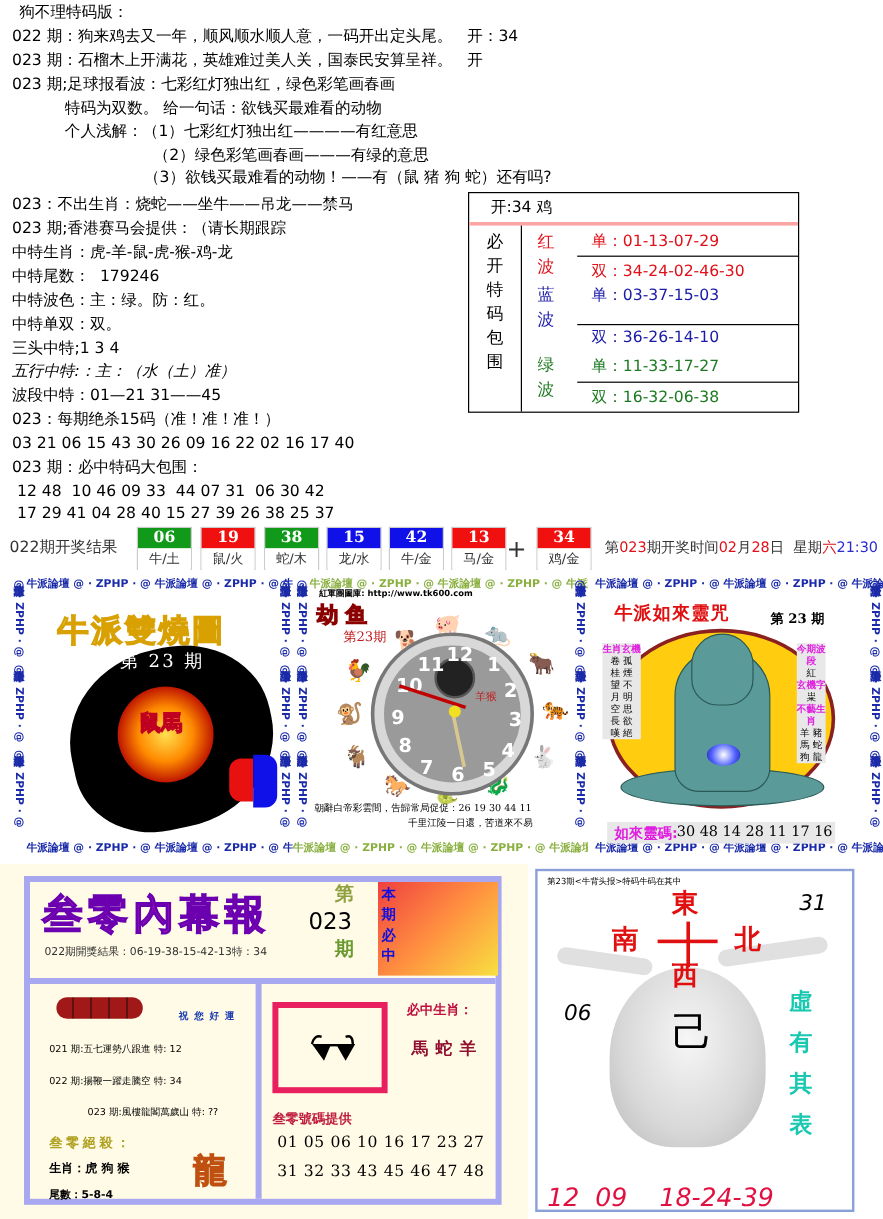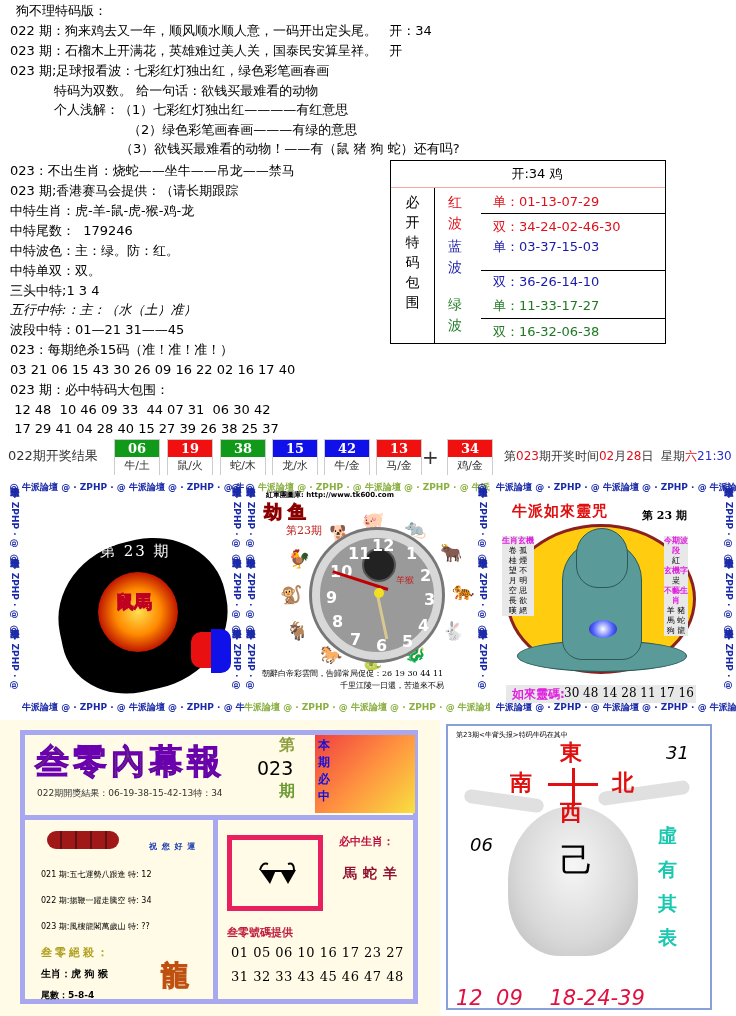--- a/index.html
+++ b/index.html
@@ -4,21 +4,21 @@
 <style>
   * { box-sizing: border-box; margin: 0; padding: 0; }
   html, body { width: 736px; height: 1016px; background: #ffffff; overflow: hidden; }
   body { position: relative; font-family: "DejaVu Sans", "Liberation Sans", sans-serif; color: #000; }
 
   
   .tline { position: absolute; font-size: 13px; line-height: 16px; white-space: pre; color: #000; }
 
   
   .btable { position: absolute; left: 390px; top: 160px; width: 276px; height: 184px; border: 1px solid #000; background: #fff; }
-  .btable .hdr { position: absolute; left: 0; top: 0; width: 100%; height: 27px; border-bottom: 1px solid #fca5a5; font-size: 13px; line-height: 26px; padding-left: 18px; white-space: pre; text-align: center; }
+  .btable .hdr { position: absolute; left: 0; top: 0; width: 100%; height: 27px; border-bottom: 3px solid #fca5a5; font-size: 13px; line-height: 26px; padding-left: 18px; white-space: pre; }
   .btable .vcol { position: absolute; left: 0; top: 27px; width: 44px; bottom: 0; border-right: 1px solid #000; font-size: 14px; line-height: 20px; text-align: center; padding-top: 4px; }
   .btable .wave { position: absolute; left: 57px; font-size: 14px; line-height: 21px; width: 16px; }
   .btable .row { position: absolute; left: 102px; font-size: 13px; line-height: 16px; white-space: pre; }
   .btable .rule { position: absolute; left: 90px; right: 0; height: 1px; background: #000; }
   .red { color: #e0101a; }
   .blue { color: #1a1aa8; }
   .green { color: #1e7a22; }
 
   
   .strip { position: absolute; left: 0; top: 437px; width: 736px; height: 40px; }
@@ -71,21 +71,21 @@
   .p3-left { position: absolute; left: 10px; top: 56px; width: 32px; background: #e8e8e8; font-size: 8px; line-height: 10px; text-align: center; }
   .p3-right { position: absolute; left: 172px; top: 56px; width: 24px; background: #e8e8e8; font-size: 8px; line-height: 10px; text-align: center; }
   .p3-mag { color: #e020e0; font-weight: bold; }
   .p3-bar { position: absolute; left: 14px; top: 205px; width: 190px; height: 18px; background: #e8e8e8; }
   .p3-bar-l { position: absolute; left: 6px; top: 1px; font-size: 12px; font-weight: bold; color: #e020e0; }
   .p3-bar-n { position: absolute; left: 58px; top: 1px; font-size: 12px; color: #000; font-family: "DejaVu Serif", serif; }
 
   
   .p4 { background: #fffbe6; }
   .p4-frame { position: absolute; left: 20px; top: 10px; width: 398px; height: 274px; border: 5px solid #a8a8f0; background: #fffbe6; }
-  .p4-title { position: absolute; left: 10px; top: 4px; font-size: 34px; font-weight: bold; color: #4d7c0f; letter-spacing: 4px; -webkit-text-stroke: 1px #6a00b0; }
+  .p4-title { position: absolute; left: 10px; top: 4px; font-size: 34px; font-weight: bold; color: #a21caf; letter-spacing: 4px; -webkit-text-stroke: 1px #6a00b0; }
   .p4-result { position: absolute; left: 12px; top: 52px; font-size: 9px; color: #333; white-space: nowrap; }
   .p4-di { position: absolute; left: 254px; top: 0px; font-size: 16px; color: #90a040; font-weight: bold; }
   .p4-num { position: absolute; left: 232px; top: 22px; font-size: 19px; color: #000; font-family: "DejaVu Sans", sans-serif; }
   .p4-qi { position: absolute; left: 254px; top: 46px; font-size: 16px; color: #6a9a30; font-weight: bold; }
   .p4-redbox { position: absolute; left: 290px; top: 0px; width: 100px; height: 78px; background: linear-gradient(135deg, #f04040, #ff9040, #f8e040); }
   .p4-red-txt { position: absolute; left: 3px; top: 2px; font-size: 12px; line-height: 17px; font-weight: bold; color: #1010e0; width: 14px; }
   .p4-divider-h { position: absolute; left: 0; top: 80px; width: 100%; height: 5px; background: #a8a8f0; }
   .p4-divider-v { position: absolute; left: 188px; top: 85px; width: 5px; bottom: 0; background: #a8a8f0; }
   .p4-beads { position: absolute; left: 22px; top: 96px; width: 72px; height: 18px; border-radius: 9px; background: repeating-linear-gradient(90deg, #a01818 0 13px, #601010 13px 15px); }
   .p4-hint { position: absolute; left: 124px; top: 106px; font-size: 8px; color: #1a3ab0; font-weight: bold; letter-spacing: 1px; }
@@ -215,20 +215,21 @@
 
   <div class="drawinfo"><span>第</span><span class="hl">023</span><span>期开奖时间</span><span class="hl">02</span><span>月</span><span class="hl">28</span><span>日  星期</span><span class="hl">六</span><span class="bl">21:30</span></div>
 </div>
 
 <div class="panel" style="left:8px;top:480px;width:236px;height:234px;">
   <div class="wm-h" style="top:0;left:14px;">牛派論壇 @ · ZPHP · @ 牛派論壇 @ · ZPHP · @ 牛派論壇 @ · ZPHP · @</div>
   <div class="wm-h" style="bottom:0;left:14px;">牛派論壇 @ · ZPHP · @ 牛派論壇 @ · ZPHP · @ 牛派論壇 @ · ZPHP · @</div>
   <div class="wm-v" style="left:0;">牛派論壇 @ · ZPHP · @ 牛派論壇 @ · ZPHP · @ 牛派論壇 @ · ZPHP · @</div>
   <div class="wm-v" style="right:0;">牛派論壇 @ · ZPHP · @ 牛派論壇 @ · ZPHP · @ 牛派論壇 @ · ZPHP · @</div>
   <div class="p1-swirl"></div>
+  <div class="p1-title">牛派雙燒圖</div>
   <div class="p1-issue">第 23 期</div>
   <div class="p1-fire"></div>
   <div class="p1-fire-txt">鼠馬</div>
   <div class="p1-red"></div>
   <div class="p1-blue"></div>
 </div>
 
 <div class="panel" style="left:244px;top:480px;width:246px;height:234px;">
   <div class="wm-h" style="top:0;left:14px;color:#8ab040;">牛派論壇 @ · ZPHP · @ 牛派論壇 @ · ZPHP · @ 牛派論壇 @ · ZPHP · @</div>
   <div class="wm-h" style="bottom:0;left:0;color:#8ab040;">牛派論壇 @ · ZPHP · @ 牛派論壇 @ · ZPHP · @ 牛派論壇 @ · ZPHP · @</div>
@@ -323,21 +324,21 @@
         <div>必</div>
         <div>中</div>
       </div>
     </div>
     <div class="p4-divider-h"></div>
     <div class="p4-divider-v"></div>
     <div class="p4-beads"></div>
     <div class="p4-hint">祝 您 好 運</div>
     <div class="p4-row" style="top:134px;">021 期:五七運勢八跟進 特: 12</div>
     <div class="p4-row" style="top:160px;">022 期:揚鞭一躍走騰空 特: 34</div>
-    <div class="p4-row" style="top:186px;">023 期:風樓龍閣萬歲山 特: ??</div>
+    <div class="p4-row" style="top:186px;margin-left:32px;">023 期:風樓龍閣萬歲山 特: ??</div>
     <div class="p4-kill">叁零絕殺：</div>
     <div class="p4-zx">生肖：虎 狗 猴</div>
     <div class="p4-ws">尾數：5-8-4</div>
     <div class="p4-dragon">龍</div>
     <div class="p4-glass-box">
       <svg class="p4-glasses" viewBox="0 0 40 28">
         <path d="M2 10 L18 10 L12 24 Z M22 10 L38 10 L30 24 Z" fill="#000"></path>
         <path d="M2 10 Q4 2 10 4" stroke="#000" stroke-width="2" fill="none"></path>
         <path d="M36 10 Q36 2 30 4" stroke="#000" stroke-width="2" fill="none"></path>
         <rect x="16" y="10" width="8" height="2" fill="#000"></rect>

